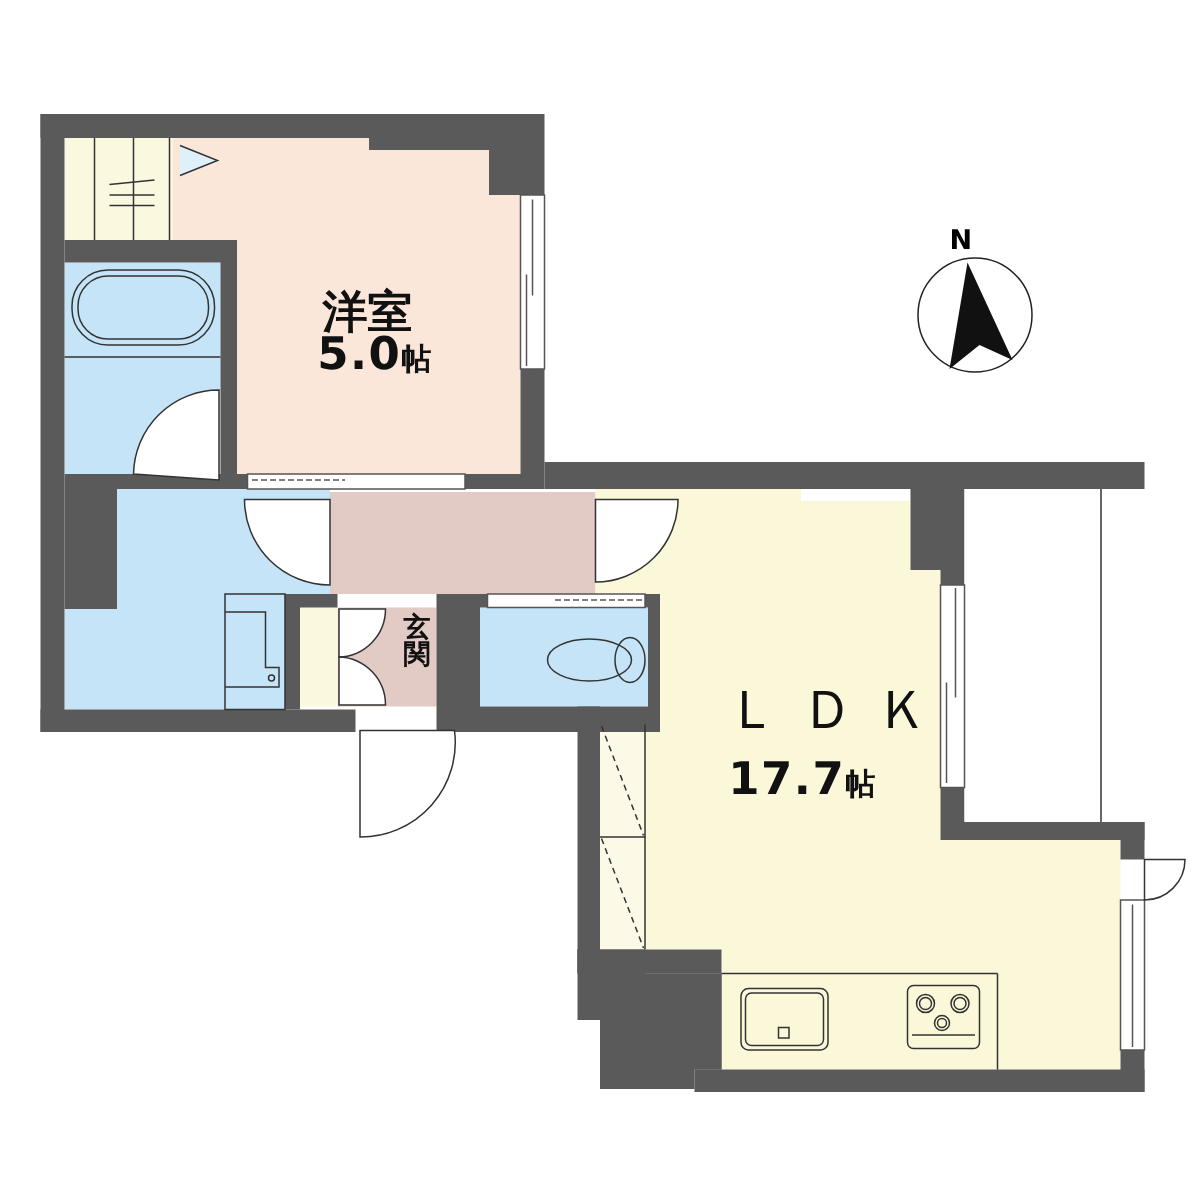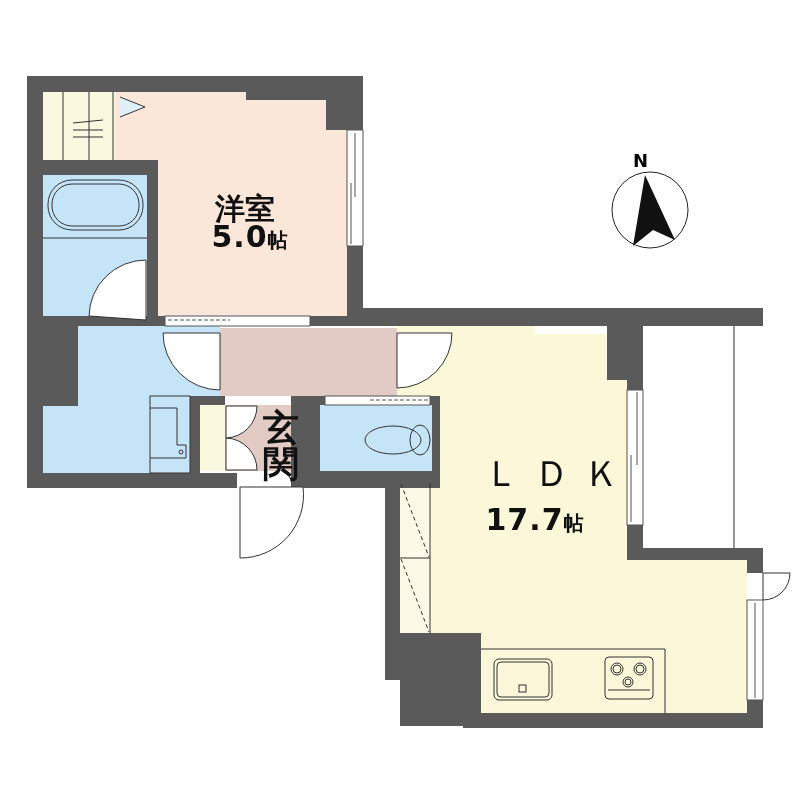--- a/index.html
+++ b/index.html
@@ -3,21 +3,21 @@
 <meta charset="utf-8">
 <style>
   html, body { margin: 0; padding: 0; background: #ffffff; }
   body { width: 800px; height: 800px; position: relative; overflow: hidden; font-family: "DejaVu Sans", sans-serif; }
   svg { position: absolute; left: 0; top: 0; }
   .lbl { position: absolute; color: #111; text-align: center; line-height: 1; font-family: "DejaVu Sans", sans-serif; }
   .room-name { font-size: 30px; font-weight: bold; }
   .room-size { font-size: 30px; font-weight: bold; letter-spacing: 1px; }
   .room-size small { font-size: 20px; }
   .ldk-name { font-size: 36px; letter-spacing: 14px; font-weight: normal; }
-  .genkan { font-size: 36px; font-weight: bold; width: 30px; }
+  .genkan { font-size: 18px; font-weight: bold; width: 30px; }
   .compass-n { position: absolute; font-size: 18px; font-weight: bold; font-family: "DejaVu Sans", sans-serif; }
 </style>
 </head>
 <body>
 
 <svg width="800" height="800" viewBox="0 0 800 800">
 
   <polygon fill="#fbe6da" points="115,92 246,92 246,100 326,100 326,130 347,130 347,316 158,316 158,160 115,160"></polygon>
 
   <rect x="43" y="92" width="72" height="68" fill="#fbf8e0"></rect>

